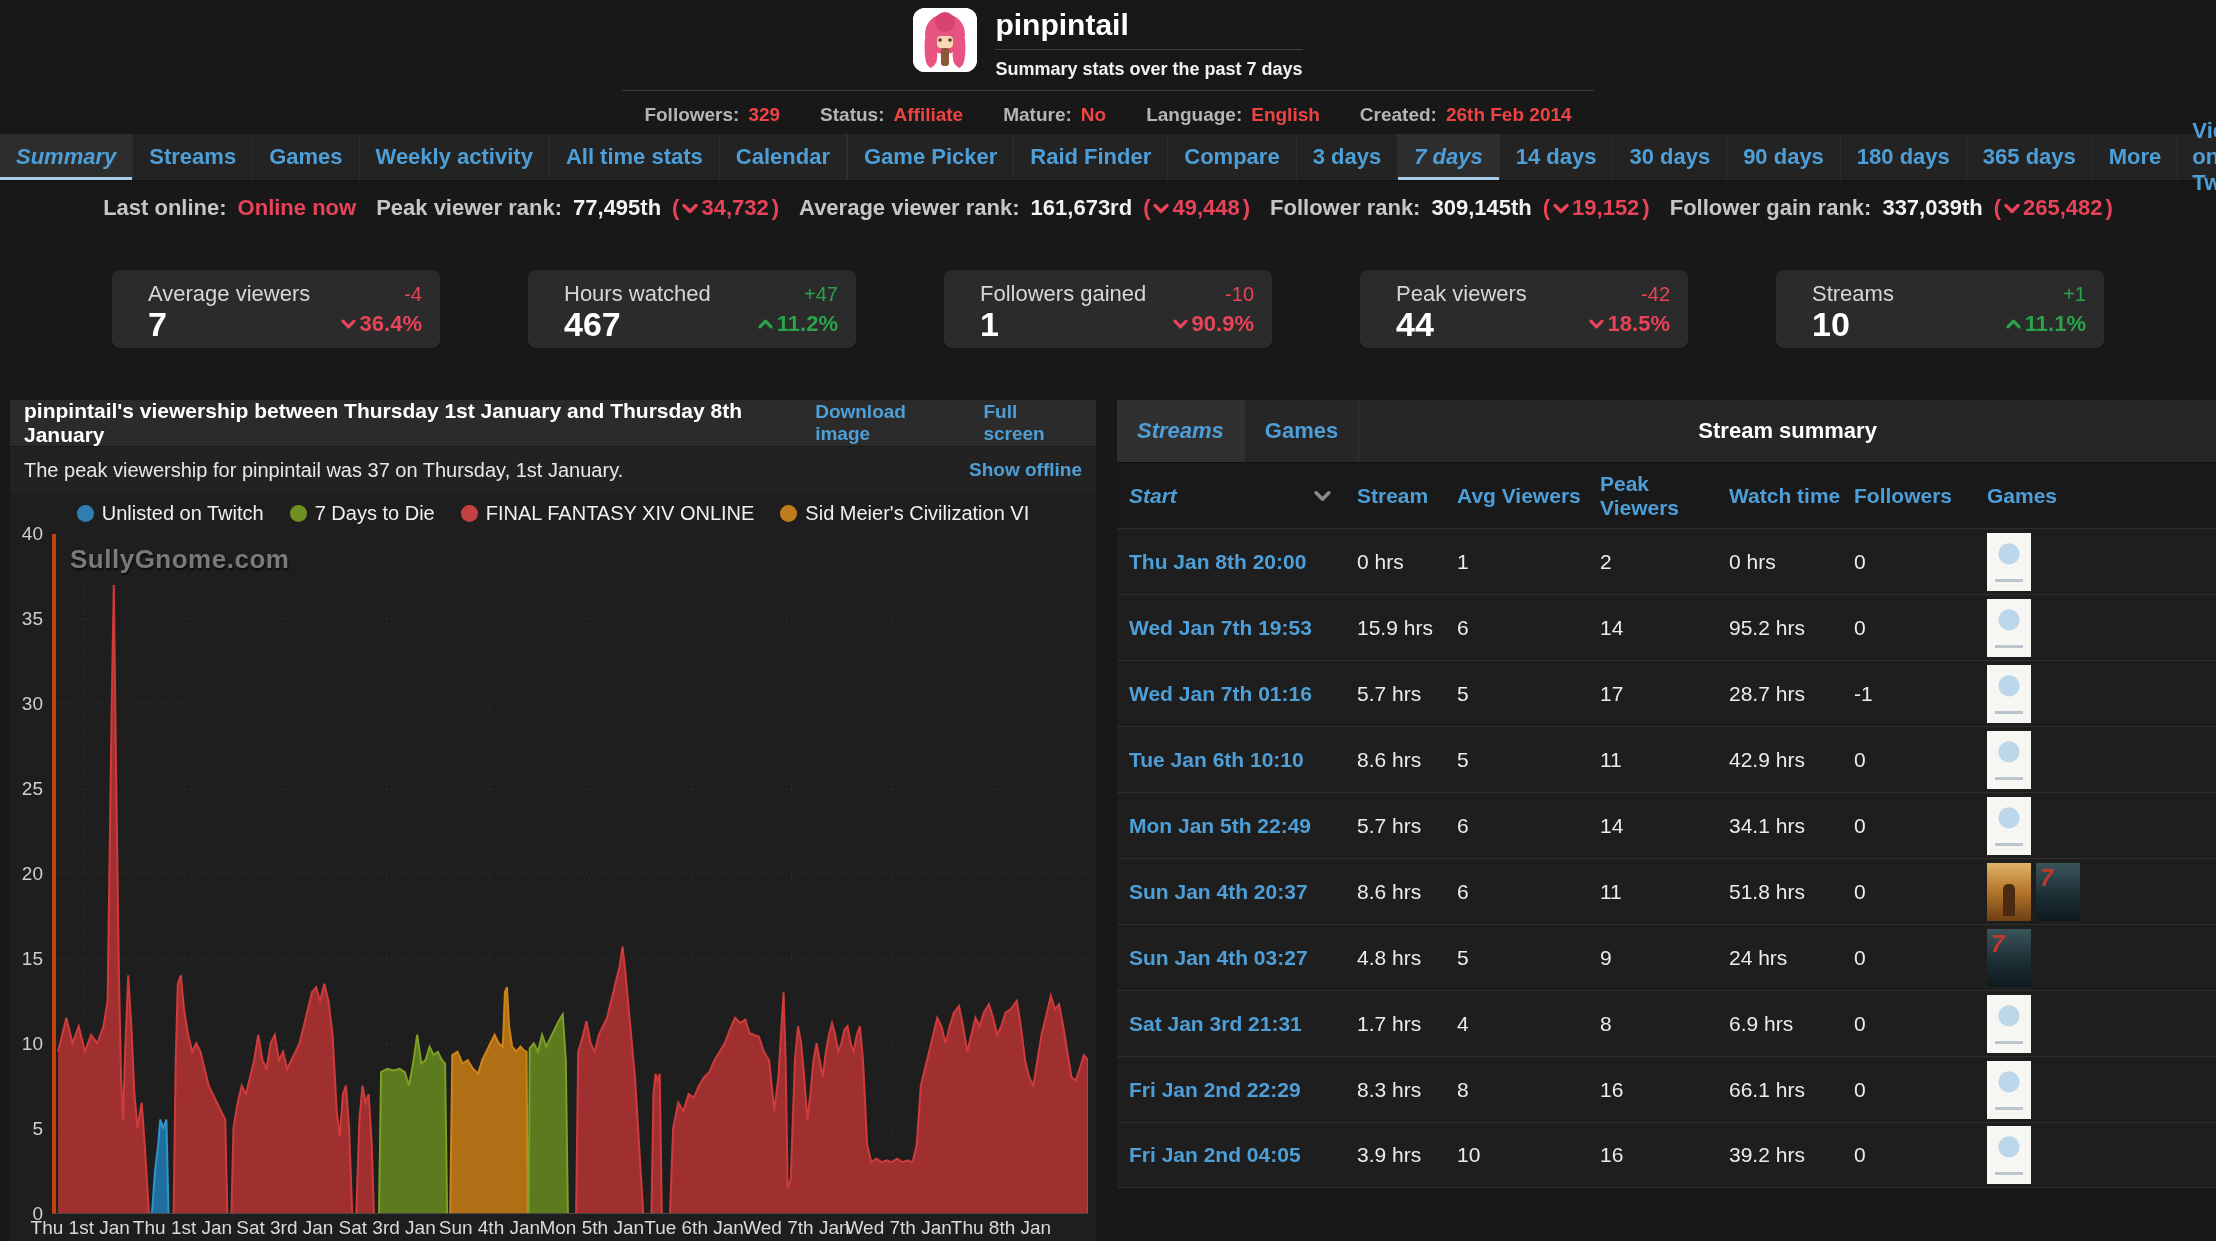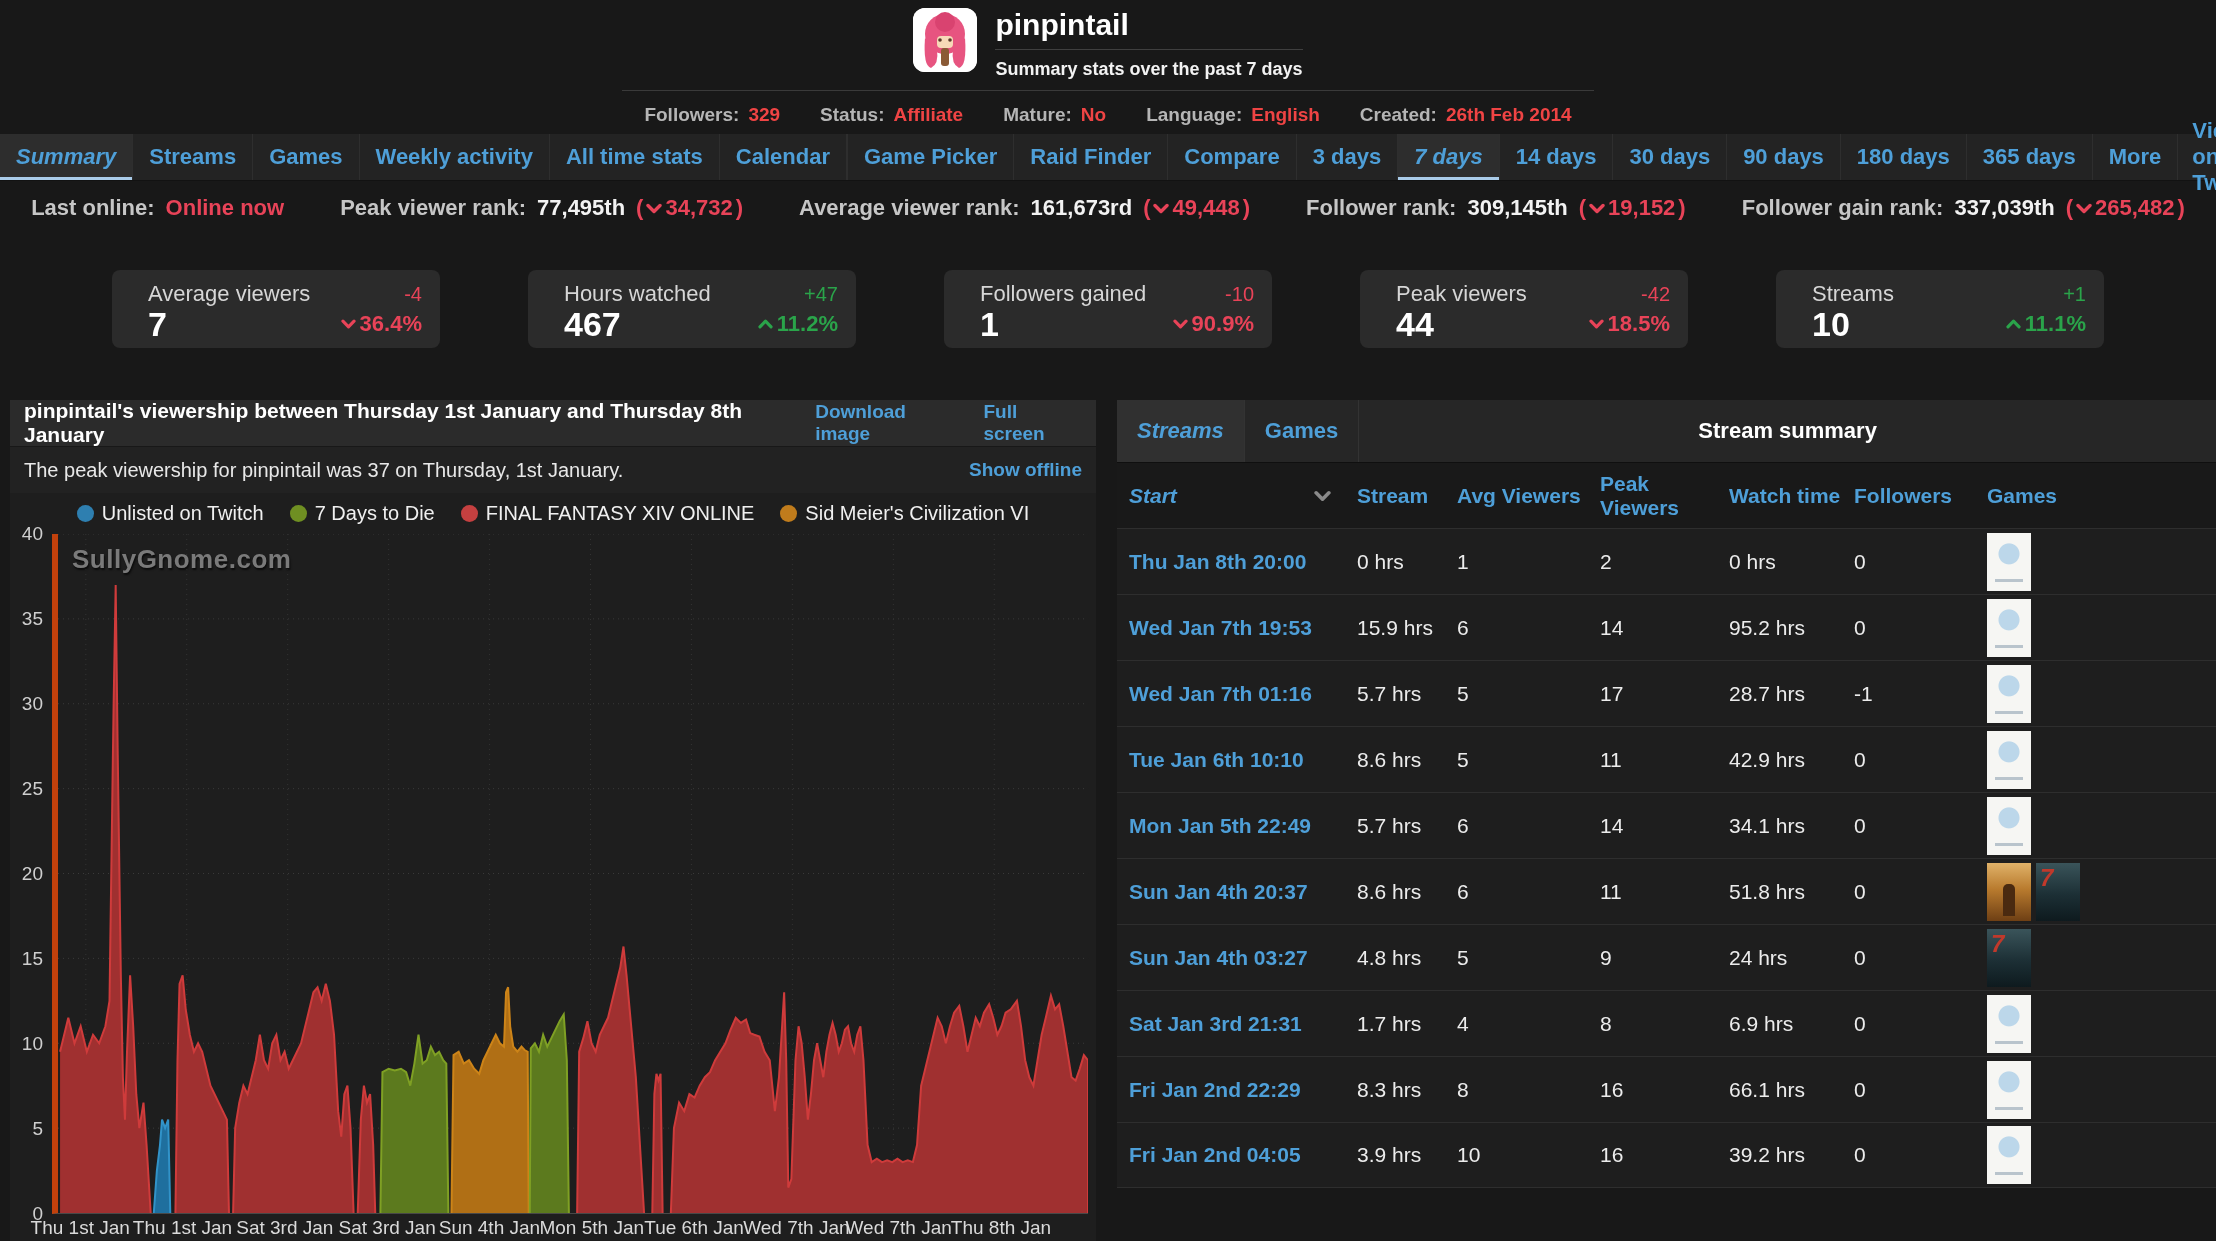--- a/index.html
+++ b/index.html
@@ -25,21 +25,21 @@
   
   .navbar { display:flex; align-items:stretch; height:47px; background:#232323; border-bottom:1px solid #121212; font-size:22px; font-weight:bold; }
   .nav-item { display:flex; align-items:center; padding:0 16px; color:#4e9fd8; border-right:1px solid #2e2e2e; position:relative; cursor:pointer; white-space:nowrap; }
   .nav-item.active { background:#2d2d2d; font-style:italic; }
   .nav-item.active::after { content:""; position:absolute; left:0; right:0; bottom:0; height:3px; background:#a9cbe8; }
   .nav-spacer { border-right:1px solid #2e2e2e; }
   .nav-flex { flex:1; }
   .nav-twitch { display:flex; align-items:center; gap:10px; padding:0 14px; color:#4e9fd8; cursor:pointer; }
 
   
-  .status-row { display:flex; justify-content:center; align-items:center; height:54px; font-size:22px; font-weight:bold; gap:56px; }
+  .status-row { display:flex; justify-content:center; align-items:center; height:54px; font-size:22px; font-weight:bold; gap:20px; }
   .status-item { display:flex; align-items:center; gap:11px; white-space:nowrap; }
   .status-label { color:#c6c6c6; }
   .status-value { color:#f2f2f2; }
   .status-value.neg { color:#e84358; }
   .status-change { color:#e84358; display:flex; align-items:center; gap:3px; }
 
   
   .cards { display:flex; gap:88px; margin:35px 112px 0; height:78px; }
   .card { flex:1; background:#2b2b2b; border-radius:8px; padding:11px 18px; display:flex; flex-direction:column; justify-content:space-between; }
   .card-row { display:flex; justify-content:space-between; align-items:center;margin-left:18px; }
@@ -58,21 +58,21 @@
   .chart-links { display:flex; gap:20px; font-size:19px; font-weight:bold; }
   .chart-links a { color:#4e9fd8; }
   .chart-sub { height:46px; background:#222222; display:flex; align-items:center; justify-content:space-between; padding:0 14px; font-size:20px; color:#e8e8e8; flex:0 0 auto; }
   .show-offline { color:#4e9fd8; font-weight:bold; font-size:19px; }
   .legend { height:41px; display:flex; align-items:center; justify-content:center; gap:26px; font-size:20px; color:#f0f0f0; flex:0 0 auto; }
   .legend-item { display:flex; align-items:center; gap:8px; cursor:pointer; }
   .legend-dot { width:17px; height:17px; border-radius:50%; }
   .plot-row { flex:1; display:flex; padding-right:8px; min-height:0; }
   .y-gutter { width:42px; position:relative; flex:0 0 auto; }
   .y-label { position:absolute; right:9px; font-size:19px; color:#cfcfcf; transform:translateY(-50%); }
-  .plot { flex:1; position:relative; border-left:6px solid #c2410c; border-bottom:1px solid #484848; }
+  .plot { flex:1; position:relative; border-left:4px solid #c2410c; border-bottom:1px solid #484848; }
   .plot svg { position:absolute; left:0; top:0; width:100%; height:100%; display:block; }
   .watermark { position:absolute; top:10px; left:14px; font-size:26px; font-weight:bold; color:#7a7a7a; text-shadow:1px 2px 2px rgba(0,0,0,.65); letter-spacing:.5px; z-index:2; }
   .x-labels { height:27px; margin-left:42px; position:relative; font-size:19px; color:#dadada; flex:0 0 auto; }
   .x-label { position:absolute; top:3px; transform:translateX(-50%); white-space:nowrap; }
 
   
   .table-panel { width:1099px; background:#1e1e1e; align-self:flex-start; }
   .table-top { display:flex; height:62px; background:#262626; }
   .t-tab { display:flex; align-items:center; padding:0 20px; font-size:22px; font-weight:bold; color:#4e9fd8; border-right:1px solid #333333; cursor:pointer; }
   .t-tab.active { background:#303030; font-style:italic; }

